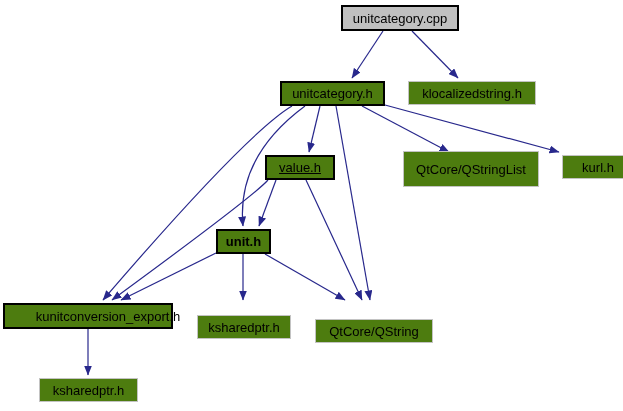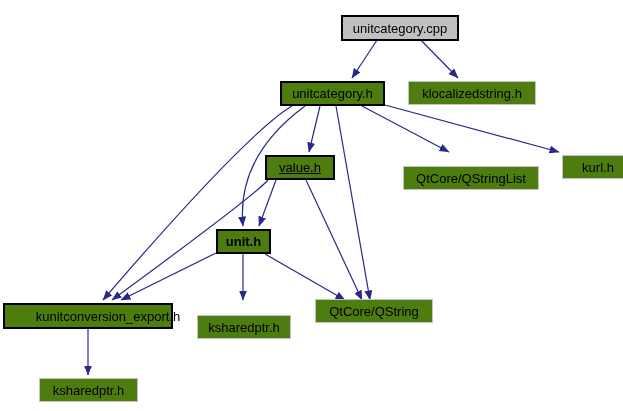--- a/index.html
+++ b/index.html
@@ -70,25 +70,25 @@
         <path d="M276,180 L259,226" fill="none" stroke="#28288c" stroke-width="1.2" marker-end="url(#arrowhead)"></path>
         <path d="M268,180 Q254,196 112,300" fill="none" stroke="#28288c" stroke-width="1.2" marker-end="url(#arrowhead)"></path>
         <path d="M306,180 L362,300" fill="none" stroke="#28288c" stroke-width="1.2" marker-end="url(#arrowhead)"></path>
         <path d="M216,253 L121,300" fill="none" stroke="#28288c" stroke-width="1.2" marker-end="url(#arrowhead)"></path>
         <path d="M243,254 L243,300" fill="none" stroke="#28288c" stroke-width="1.2" marker-end="url(#arrowhead)"></path>
         <path d="M265,254 L345,300" fill="none" stroke="#28288c" stroke-width="1.2" marker-end="url(#arrowhead)"></path>
         <path d="M88,329 L88,375" fill="none" stroke="#28288c" stroke-width="1.2" marker-end="url(#arrowhead)"></path>
       </g>
   </svg>
   <div id="node-layer">
-      <div class="node current" style="left: 341px; top: 15px; width: 118px; height: 26px;">unitcategory.cpp</div>
+      <div class="node current" style="left: 341px; top: 5px; width: 118px; height: 26px;">unitcategory.cpp</div>
       <div class="node linked" style="left: 280px; top: 81px; width: 105px; height: 25px;">unitcategory.h</div>
       <div class="node plain" style="left: 408px; top: 81px; width: 128px; height: 24px;">klocalizedstring.h</div>
       <div class="node linked" style="left: 265px; top: 155px; width: 70px; height: 25px; text-decoration: underline;">value.h</div>
-      <div class="node plain" style="left: 403px; top: 166px; width: 136px; height: 24px; text-align: center;">QtCore/QStringList</div>
+      <div class="node plain" style="left: 403px; top: 151px; width: 136px; height: 36px; text-align: center;">QtCore/QStringList</div>
       <div class="node plain" style="left: 562px; top: 155px; width: 72px; height: 24px;">kurl.h</div>
       <div class="node linked" style="left: 216px; top: 229px; width: 55px; height: 25px; font-weight: bold;">unit.h</div>
       <div class="node linked" style="left: 3px; top: 303px; width: 170px; height: 26px; padding-left: 40px;">kunitconversion_export.h</div>
       <div class="node plain" style="left: 197px; top: 303px; width: 94px; height: 24px; margin-top: 12px;">ksharedptr.h</div>
-      <div class="node plain" style="left: 315px; top: 299px; width: 118px; height: 24px;">QtCore/QString</div>
+      <div class="node plain" style="left: 315px; top: 319px; width: 118px; height: 24px;">QtCore/QString</div>
       <div class="node plain" style="left: 39px; top: 378px; width: 99px; height: 24px;">ksharedptr.h</div>
     </div>
 </div>
 
 </body></html>

